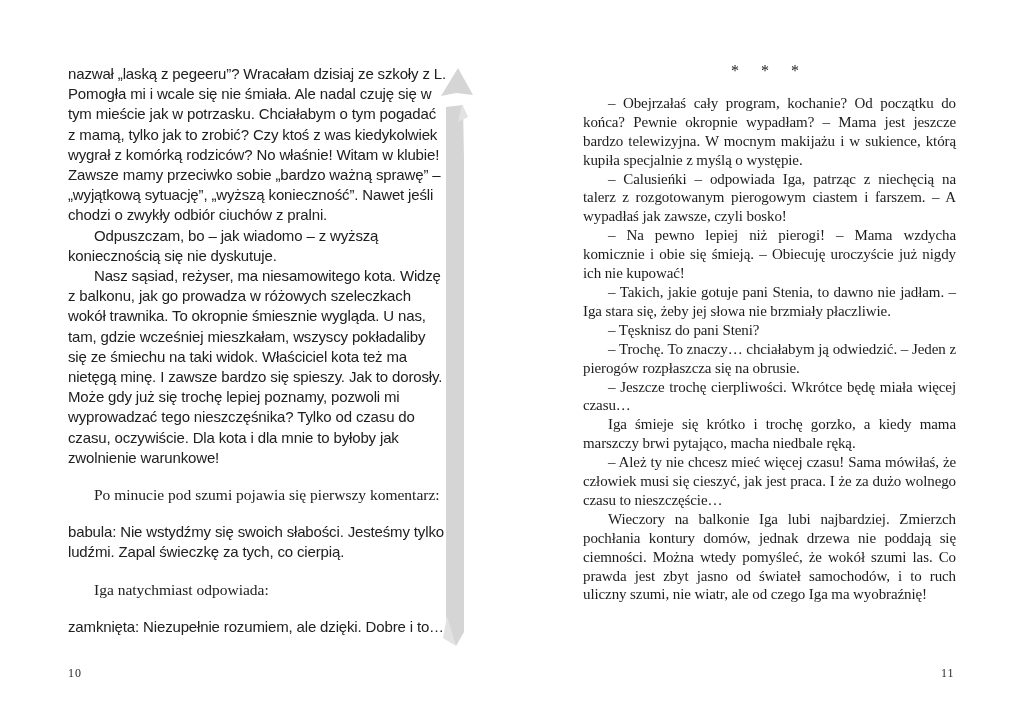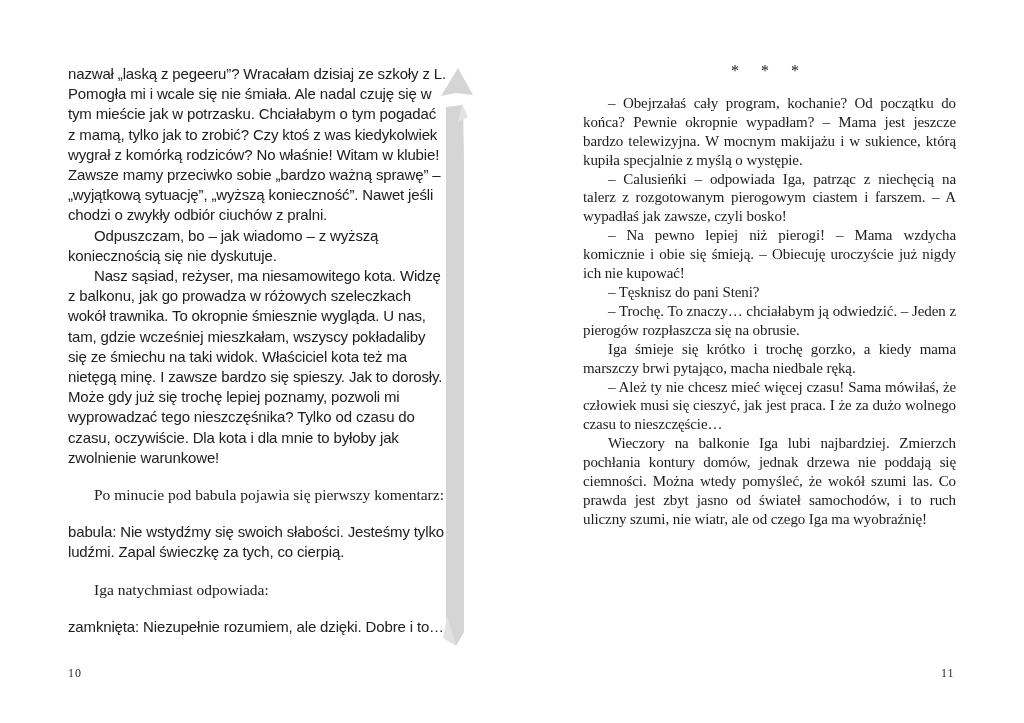--- a/index.html
+++ b/index.html
@@ -98,21 +98,21 @@
 
     <polygon points="12,556 21,586 8,578" fill="#e2e2e2"></polygon>
   </svg>
 
   <div class="page-left">
     <div class="left-col">
       <p>nazwał „laską z pegeeru”? Wracałam dzisiaj ze szkoły z L. Pomogła mi i wcale się nie śmiała. Ale nadal czuję się w tym mieście jak w potrzasku. Chciałabym o tym pogadać z mamą, tylko jak to zrobić? Czy ktoś z was kiedykolwiek wygrał z komórką rodziców? No właśnie! Witam w klubie! Zawsze mamy przeciwko sobie „bardzo ważną sprawę” – „wyjątkową sytuację”, „wyższą konieczność”. Nawet jeśli chodzi o zwykły odbiór ciuchów z pralni.</p>
       <p class="indent">Odpuszczam, bo – jak wiadomo – z wyższą koniecznością się nie dyskutuje.</p>
       <p class="indent">Nasz sąsiad, reżyser, ma niesamowitego kota. Widzę z balkonu, jak go prowadza w różowych szeleczkach wokół trawnika. To okropnie śmiesznie wygląda. U nas, tam, gdzie wcześniej mieszkałam, wszyscy pokładaliby się ze śmiechu na taki widok. Właściciel kota też ma nietęgą minę. I zawsze bardzo się spieszy. Jak to dorosły. Może gdy już się trochę lepiej poznamy, pozwoli mi wyprowadzać tego nieszczęśnika? Tylko od czasu do czasu, oczywiście. Dla kota i dla mnie to byłoby jak zwolnienie warunkowe!</p>
 
-      <p class="narr">Po minucie pod babula pojawia się pierwszy komentarz:</p>
+      <p class="narr">Po minucie pod szumi pojawia się pierwszy komentarz:</p>
 
       <p class="comment">
         <strong>babula:</strong>
         <span>Nie wstydźmy się swoich słabości. Jesteśmy tylko ludźmi. Zapal świeczkę za tych, co cierpią.</span>
       </p>
 
       <p class="narr">Iga natychmiast odpowiada:</p>
 
       <p class="comment">
         <strong>zamknięta:</strong>
@@ -121,22 +121,24 @@
     </div>
     <div class="pagenum pn-left">10</div>
   </div>
 
   <div class="page-right">
     <div class="right-col">
       <p class="section-break">* * *</p>
       <p>– Obejrzałaś cały program, kochanie? Od początku do końca? Pewnie okropnie wypadłam? – Mama jest jeszcze bardzo telewizyjna. W mocnym makijażu i w sukience, którą kupiła specjalnie z myślą o występie.</p>
       <p>– Calusieńki – odpowiada Iga, patrząc z niechęcią na talerz z rozgotowanym pierogowym ciastem i farszem. – A wypadłaś jak zawsze, czyli bosko!</p>
       <p>– Na pewno lepiej niż pierogi! – Mama wzdycha komicznie i obie się śmieją. – Obiecuję uroczyście już nigdy ich nie kupować!</p>
+      <p>– Takich, jakie gotuje pani Stenia, to dawno nie jadłam. – Iga stara się, żeby jej słowa nie brzmiały płaczliwie.</p>
       <p>– Tęsknisz do pani Steni?</p>
       <p>– Trochę. To znaczy… chciałabym ją odwiedzić. – Jeden z pierogów rozpłaszcza się na obrusie.</p>
+      <p>– Jeszcze trochę cierpliwości. Wkrótce będę miała więcej czasu…</p>
       <p>Iga śmieje się krótko i trochę gorzko, a kiedy mama marszczy brwi pytająco, macha niedbale ręką.</p>
       <p>– Ależ ty nie chcesz mieć więcej czasu! Sama mówiłaś, że człowiek musi się cieszyć, jak jest praca. I że za dużo wolnego czasu to nieszczęście…</p>
       <p>Wieczory na balkonie Iga lubi najbardziej. Zmierzch pochłania kontury domów, jednak drzewa nie poddają się ciemności. Można wtedy pomyśleć, że wokół szumi las. Co prawda jest zbyt jasno od świateł samochodów, i to ruch uliczny szumi, nie wiatr, ale od czego Iga ma wyobraźnię!</p>
     </div>
     <div class="pagenum pn-right">11</div>
   </div>
 
 </div>
 
 </body></html>

